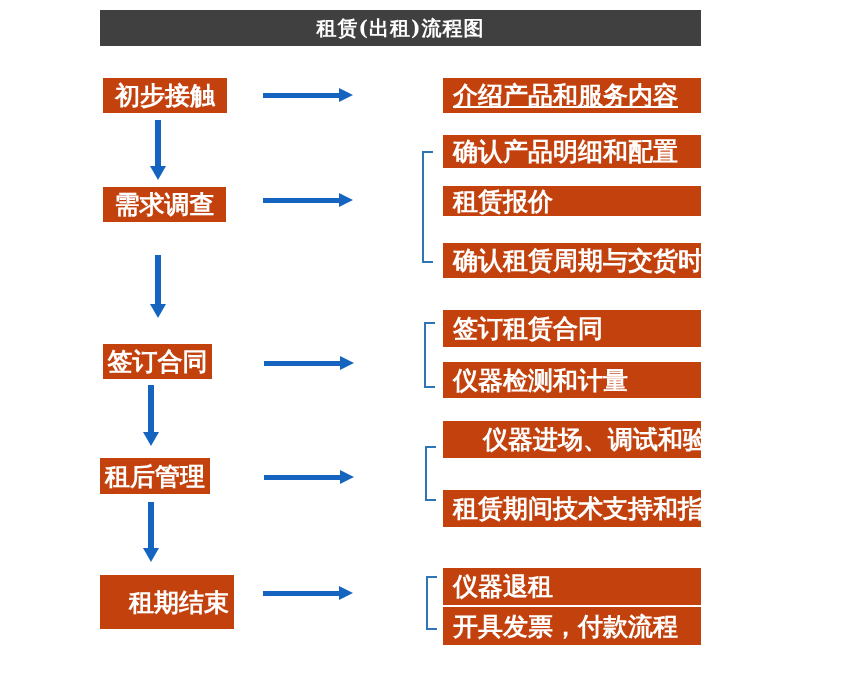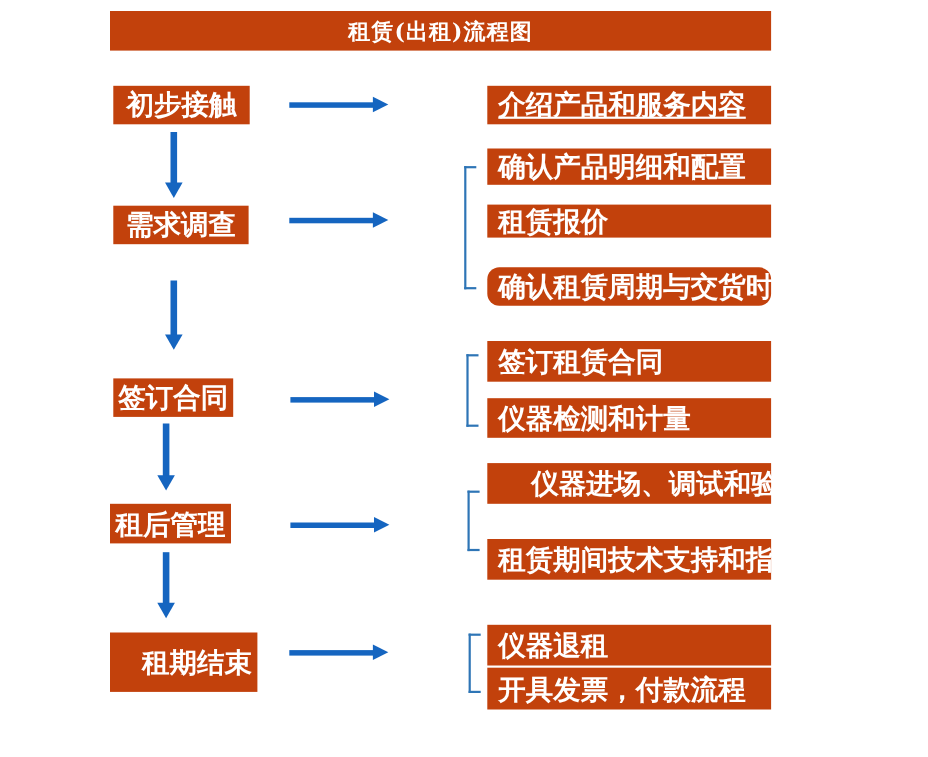--- a/index.html
+++ b/index.html
@@ -16,21 +16,21 @@
     font-family: "DejaVu Serif", "Liberation Serif", serif;
     font-weight: bold;
     color: #ffffff;
   }
 
   
   .title-bar {
     position: absolute;
     left: 100px; top: 10px;
     width: 601px; height: 36px;
-    background: #c2410c;
+    background: #404040;
     display: flex; align-items: center; justify-content: center;
     font-size: 20px;
     letter-spacing: 1px;
   }
 
   
   .box {
     position: absolute;
     background: #c2410c;
     display: flex; align-items: center;
@@ -49,21 +49,21 @@
   .s1 { left: 103px; top: 78px;  width: 124px; height: 35px; }
   .s2 { left: 103px; top: 187px; width: 123px; height: 35px; }
   .s3 { left: 103px; top: 344px; width: 109px; height: 35px; }
   .s4 { left: 100px; top: 458px; width: 110px; height: 36px; }
   .s5 { left: 100px; top: 575px; width: 110px; height: 54px; padding-left: 24px; }
 
   
   .d1  { top: 78px;  height: 35px; text-decoration: underline; }
   .d2  { top: 135px; height: 33px; }
   .d3  { top: 186px; height: 30px; }
-  .d4  { top: 243px; height: 35px; border-radius: 11px; }
+  .d4  { top: 243px; height: 35px; }
   .d5  { top: 310px; height: 37px; }
   .d6  { top: 362px; height: 36px; }
   .d7  { top: 421px; height: 37px; padding-left: 40px; }
   .d8  { top: 490px; height: 37px; }
   .d9  { top: 568px; height: 37px; }
   .d10 { top: 607px; height: 38px; }
 
   
   .h-arrow { position: absolute; width: 90px; height: 14px; }
   .h-arrow .shaft {

